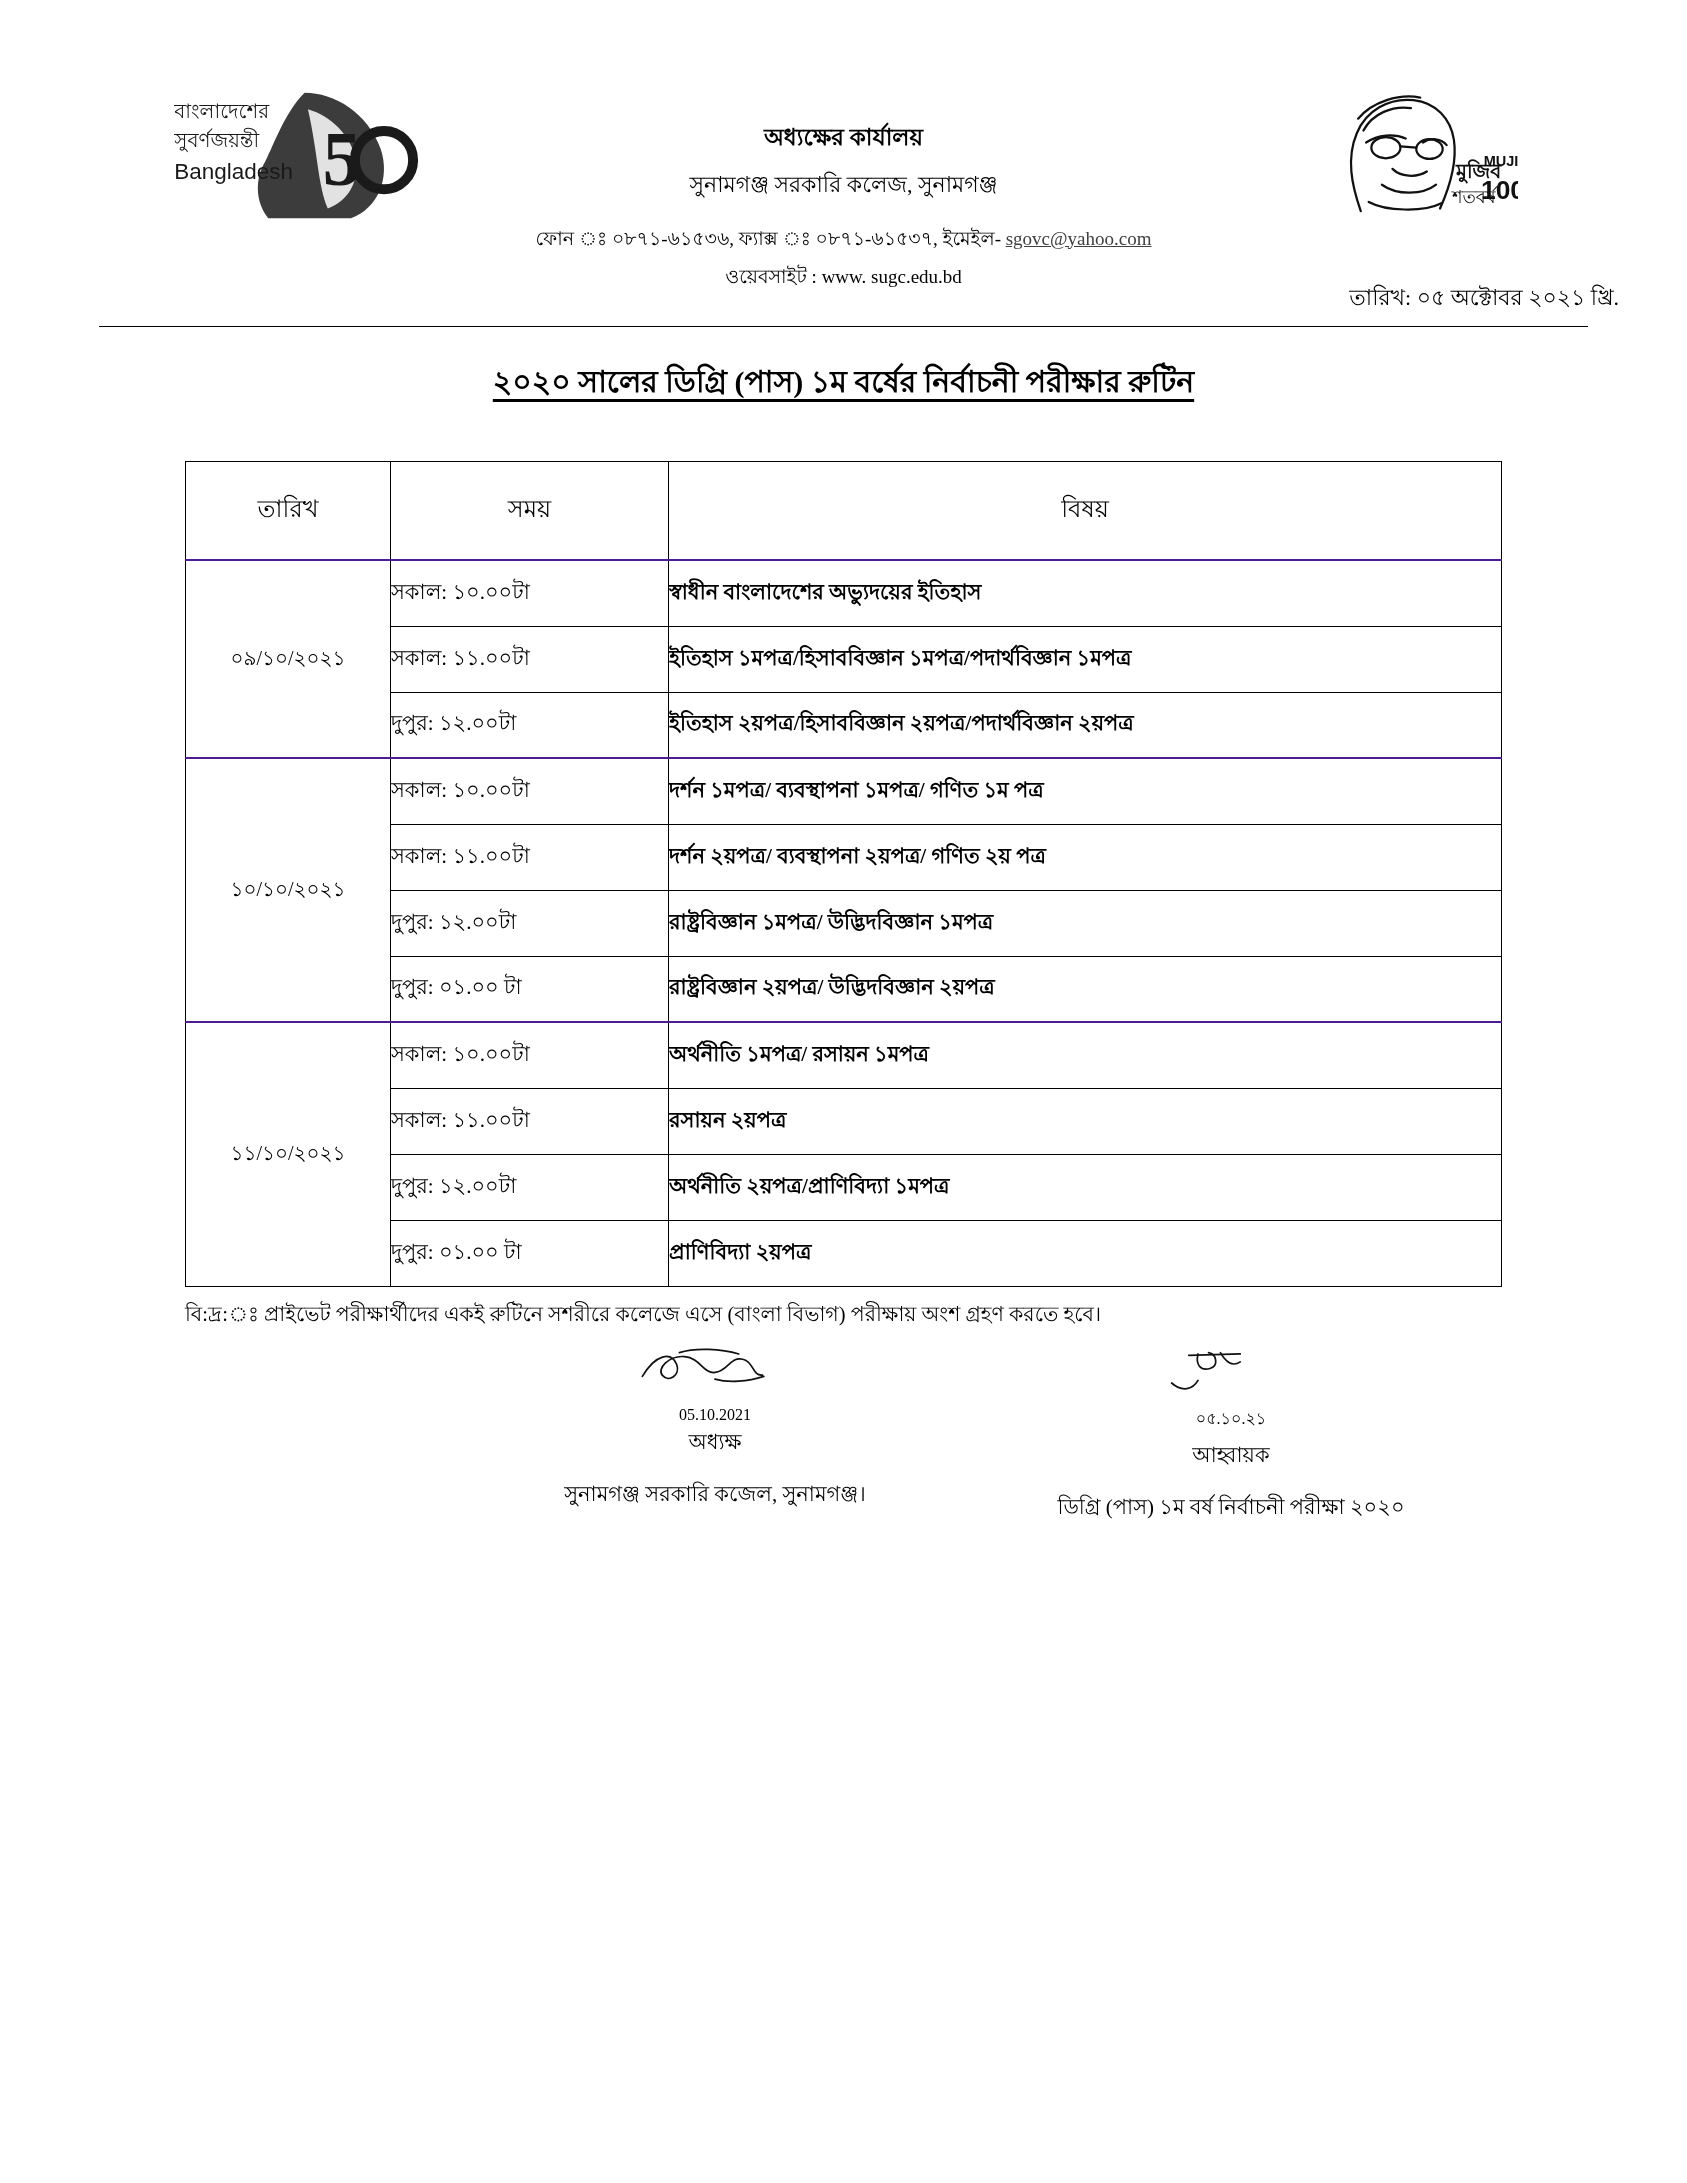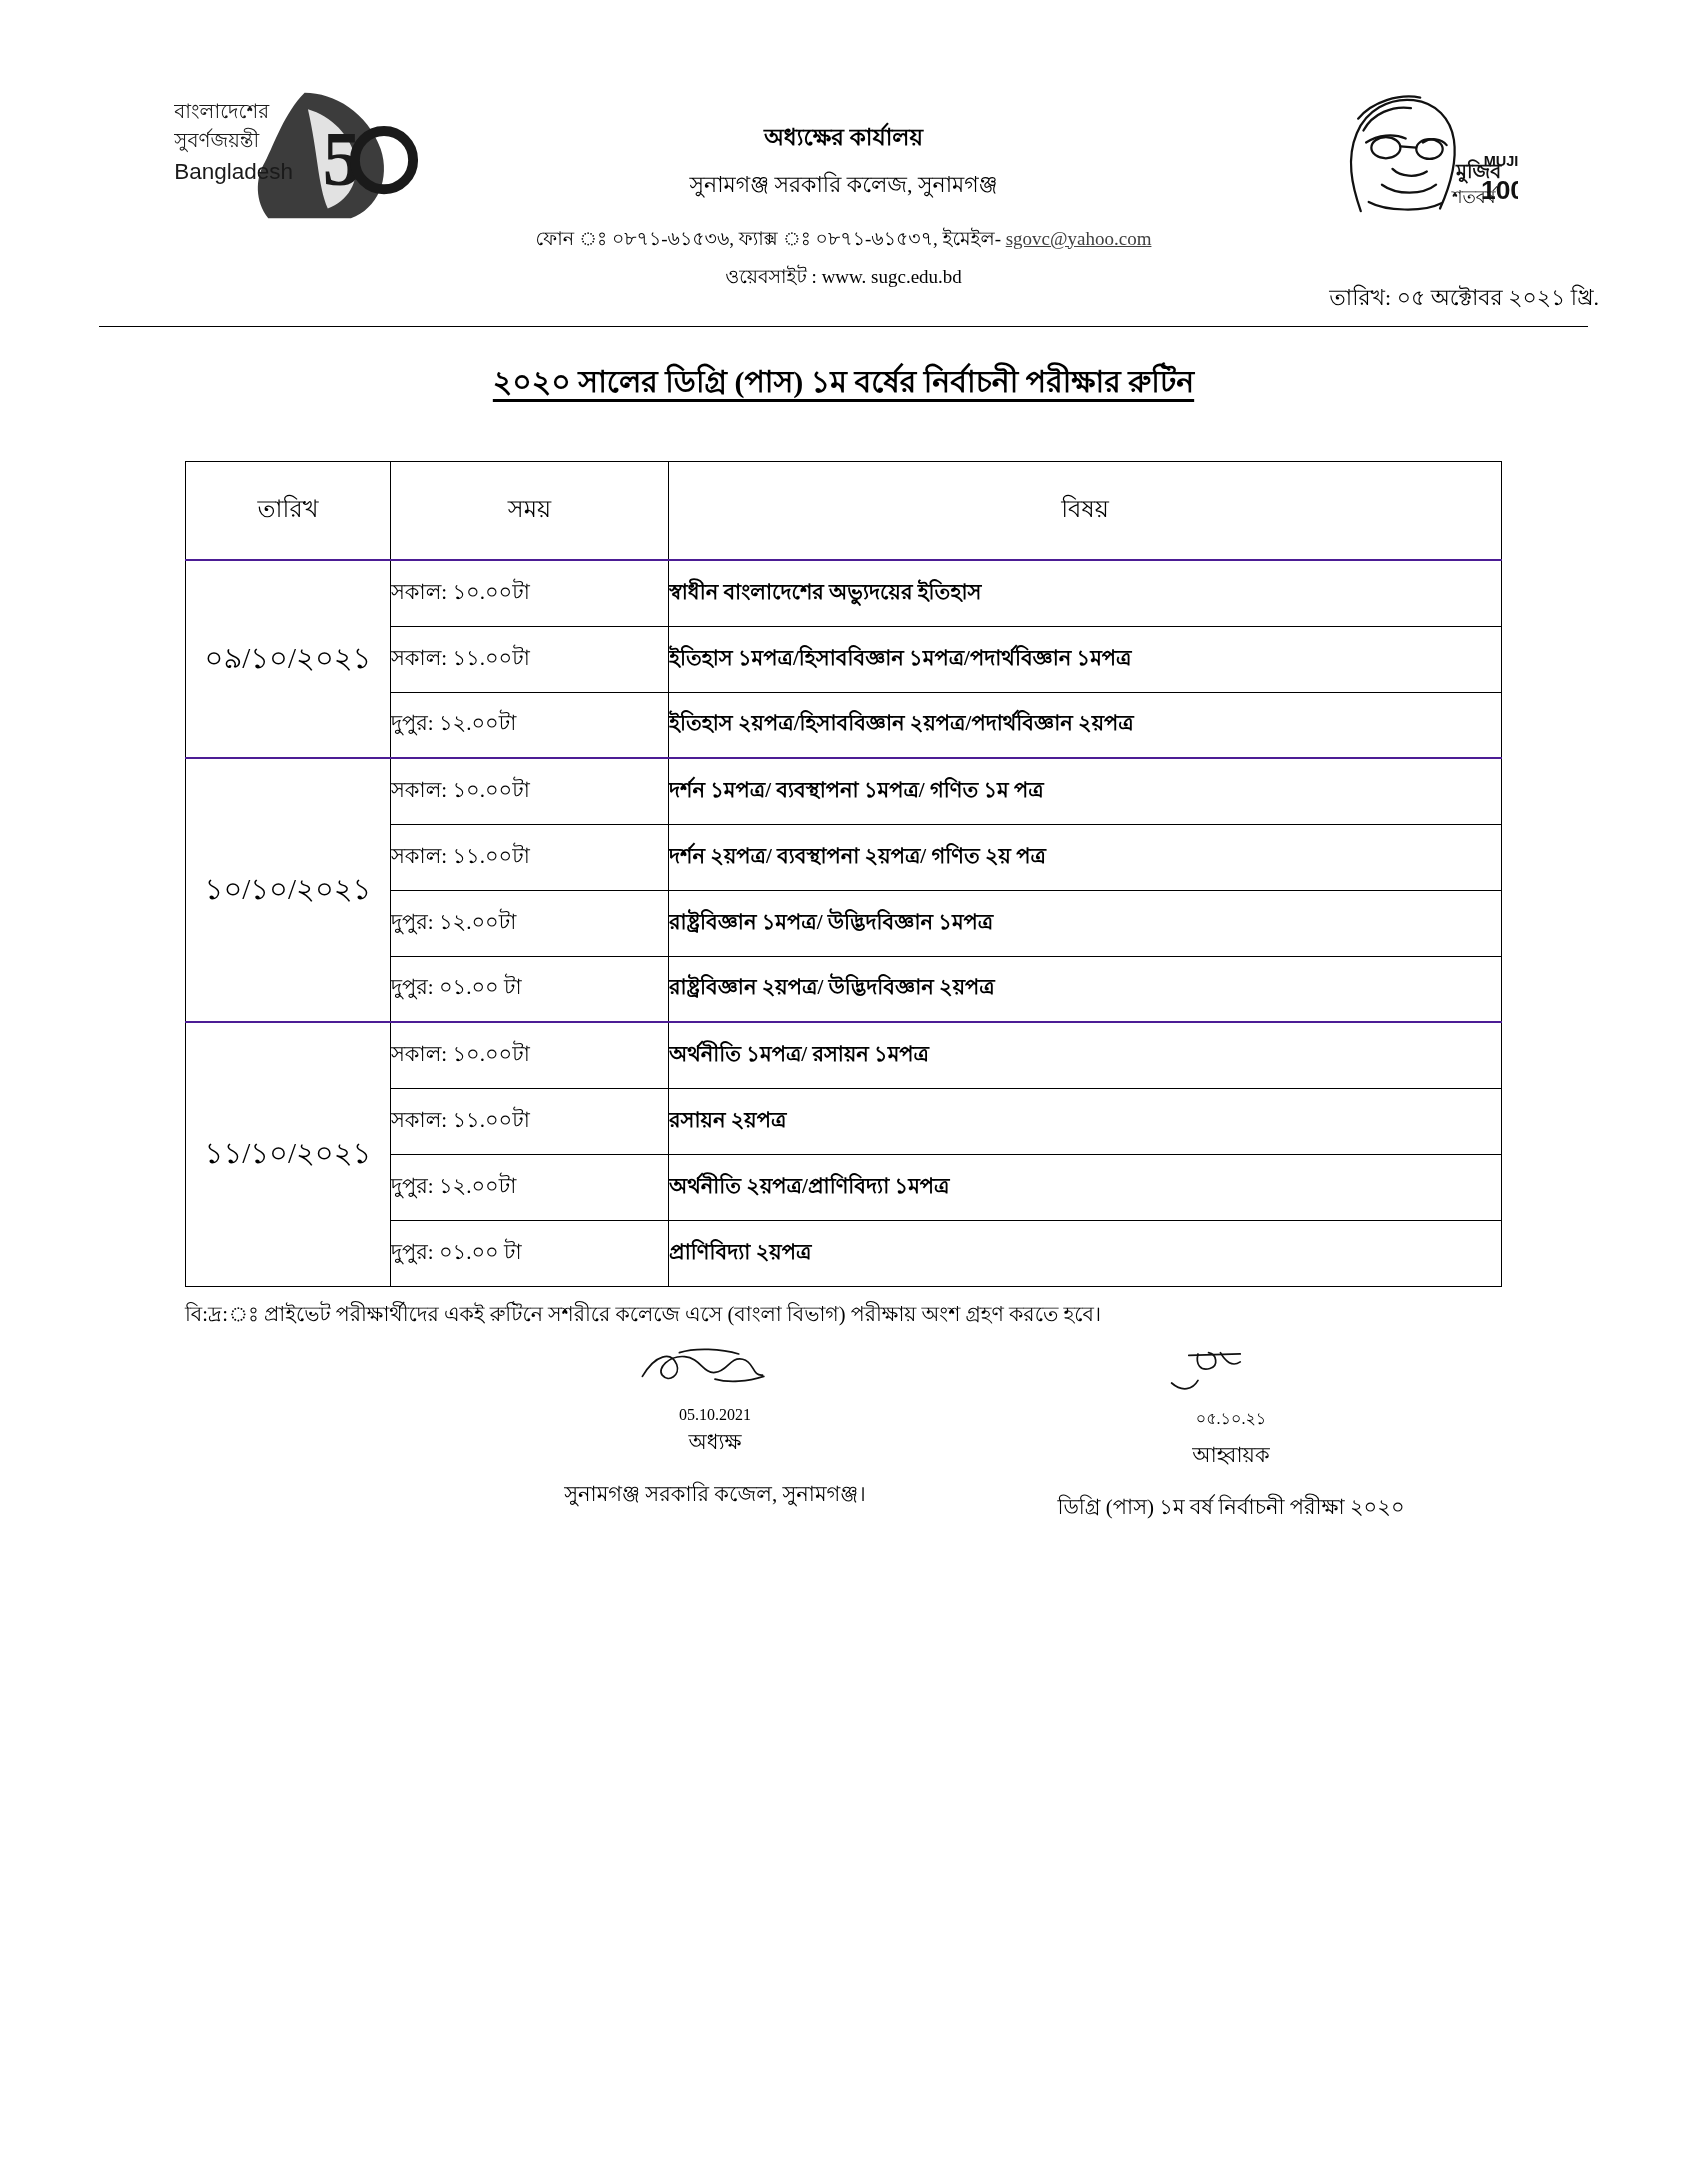--- a/index.html
+++ b/index.html
@@ -79,21 +79,21 @@
   .hr-rule {
     position: absolute;
     left: 99px;
     right: 99px;
     top: 326px;
     border-top: 1.3px solid #000;
   }
 
   .date-line {
     text-align: right;
-    padding: 0 88px 0 0;
+    padding: 0 68px 0 0;
     margin-top: 14.6px;
     font-size: 22px;
   }
 
   
   .doc-title {
     text-align: center;
     font-size: 30px;
     font-weight: bold;
     margin-top: 41px;
@@ -119,21 +119,21 @@
   .col-time { width: 278px; }
 
   table.routine th {
     font-size: 24px;
     font-weight: normal;
     text-align: center;
     height: 99px;
   }
   td.date-cell {
     text-align: center;
-    font-size: 29px;
+    font-size: 20px;
   }
   td.time-cell {
     font-size: 21px;
     padding: 20px 0 20px 22.5px;
     height: 66px;
   }
   td.subj-cell {
     font-size: 21px;
     padding: 20px 0 20px 21px;
     font-weight: bold;

